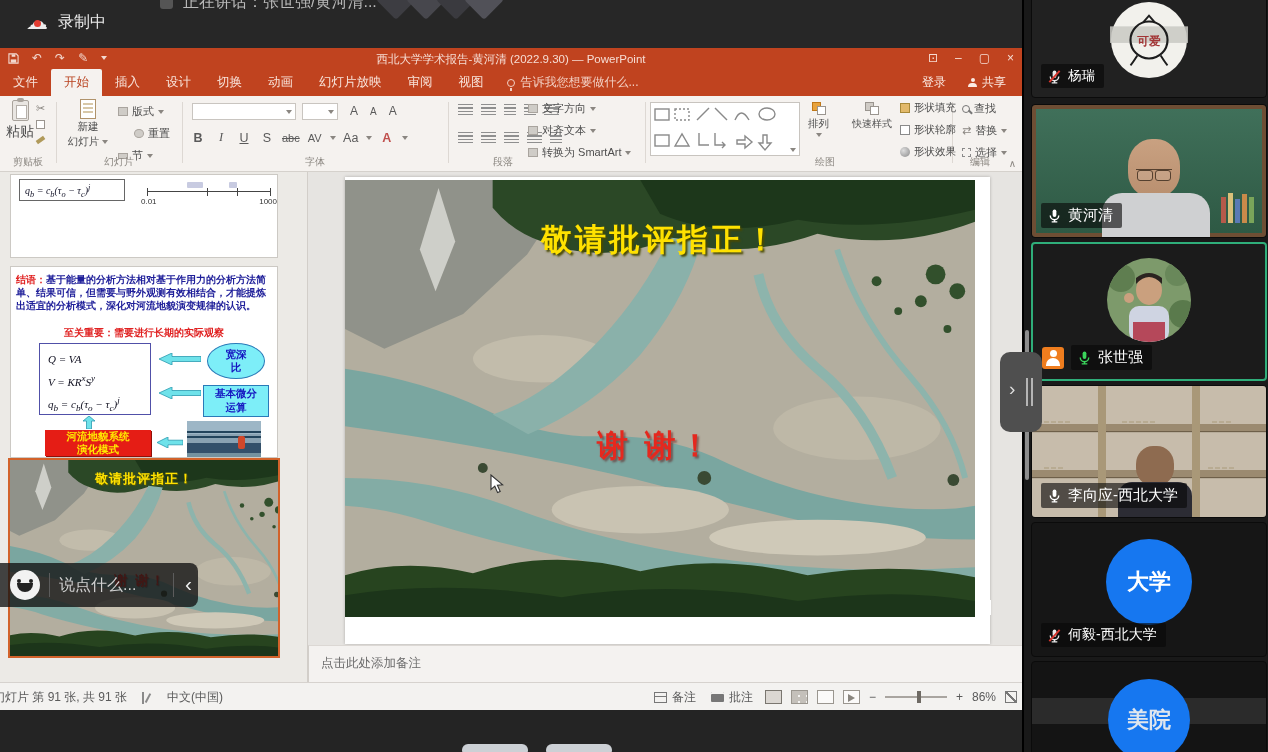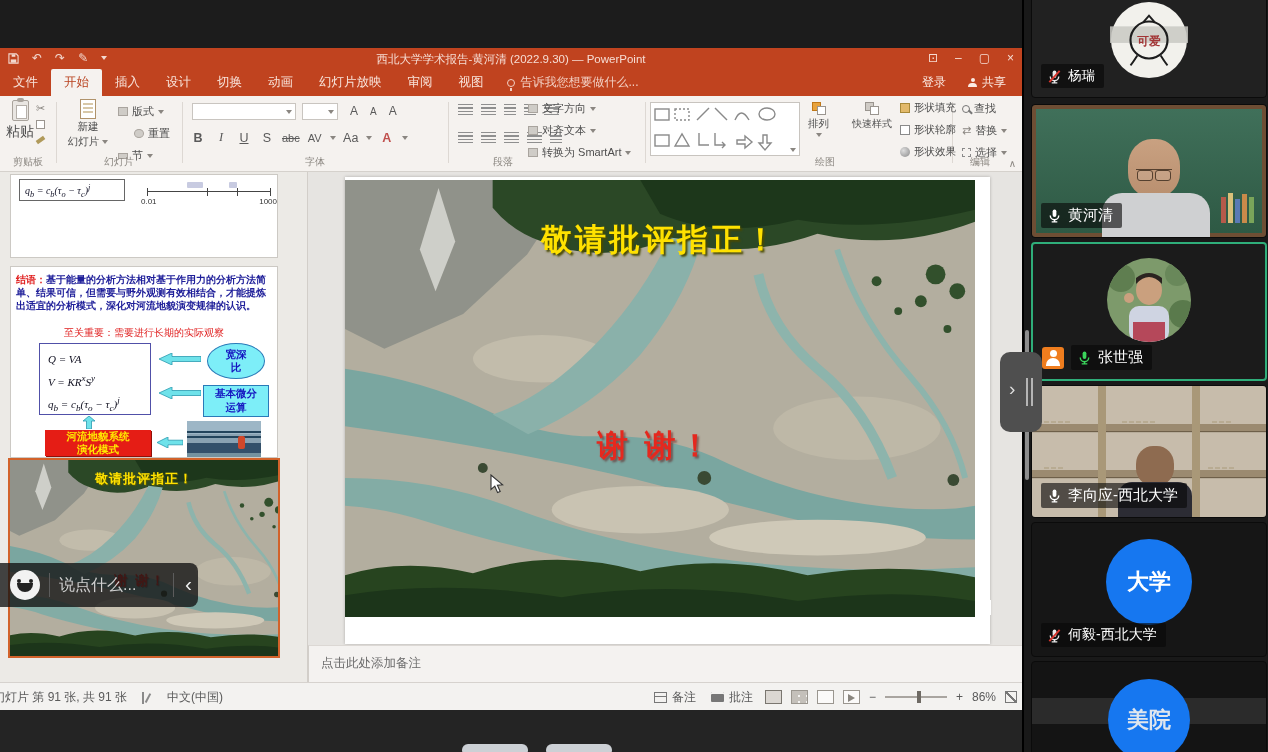--- a/index.html
+++ b/index.html
@@ -63,21 +63,21 @@
   .thumbs { position:absolute; left:0; top:124px; width:308px; height:510px; background:#eceae6; border-right:1px solid #d2cec9; }
   .card { position:absolute; background:#fff; border:1px solid #ccc9c4; }
   .fbox { border:1px solid #55557a; background:#fff; font-family:"Liberation Serif","DejaVu Serif",serif; font-style:italic; color:#15152a; }
   .axis { position:absolute; border-top:1.2px solid #444; }
   .tick { position:absolute; top:-4px; width:1.2px; height:8px; background:#444; }
   .axlab { position:absolute; top:5px; font-size:8px; color:#333; font-style:normal; }
   .blur-mark { position:absolute; top:-10px; width:16px; height:6px; background:#9aa0c8; opacity:.55; border-radius:1px; }
 
   .con-p { position:absolute; left:5px; top:6px; width:258px; font-size:10px; font-weight:bold; color:#20209a; line-height:1.32; }
   .con-red { color:#e02020; }
-  .keyline { position:absolute; left:0; width:100%; text-align:center; font-size:10px; font-weight:normal; color:#e02020; }
+  .keyline { position:absolute; left:0; width:100%; text-align:center; font-size:10px; font-weight:bold; color:#e02020; }
   .f3box { position:absolute; border:1.5px solid #5050a8; background:#fff; font-family:Liberation Serif, serif; font-style:italic; font-size:11px; color:#101020; padding:5px 8px; line-height:1.9; }
   .cyan-ell { position:absolute; background:#7deef8; border:1.5px solid #2a7ab8; border-radius:50%; color:#1515c0; font-weight:bold; font-size:10.5px; text-align:center; line-height:1.25; display:flex; flex-direction:column; justify-content:center; }
   .cyan-box { position:absolute; background:#7deef8; border:1.5px solid #2a7ab8; color:#1515c0; font-weight:bold; font-size:10.5px; text-align:center; line-height:1.3; display:flex; flex-direction:column; justify-content:center; }
   .red-box { position:absolute; background:#e51d15; color:#ffe900; font-weight:bold; font-size:10.5px; text-align:center; line-height:1.25; display:flex; flex-direction:column; justify-content:center; box-shadow:1px 1px 0 #901008; }
   .mini-photo { position:absolute; background:linear-gradient(#9db6c6 0 35%, #8aa2b2 35% 70%, #74929f 70%); overflow:hidden; }
   .mini-photo .boat { position:absolute; left:0; bottom:4px; width:100%; height:10px; background:#33506a; }
   .mini-photo .fig { position:absolute; right:16px; bottom:8px; width:7px; height:13px; background:#d2482a; border-radius:2px; }
   .mini-photo .rail { position:absolute; left:0; top:10px; width:100%; height:1.6px; background:#23445c; box-shadow:0 5px #23445c; }
 
   .thumb-sel { border:2px solid #d2622a; }
@@ -194,20 +194,32 @@
       <ellipse cx="300" cy="332" rx="90" ry="24" fill="#c9c3b2"></ellipse>
       <ellipse cx="480" cy="360" rx="110" ry="18" fill="#cfc9b8"></ellipse>
       <circle cx="365" cy="300" r="7" fill="#3a4a33"></circle>
       <circle cx="618" cy="302" r="6" fill="#3a4a33"></circle>
       <circle cx="140" cy="290" r="5" fill="#3a4a33"></circle>
       <path d="M0,440 V398 Q60,380 130,396 Q210,370 300,394 Q380,376 470,398 Q560,384 640,400 L640,440 Z" fill="#27441f"></path>
       <path d="M0,440 V418 Q100,402 220,420 Q340,402 460,424 Q560,410 640,424 L640,440 Z" fill="#1c351a"></path>
     </symbol>
   </svg>
 
+  <div class="meet-top">
+    <span class="spk-ic"></span>
+    <span class="spk-txt">正在讲话：张世强/黄河清...</span>
+    <span class="diam" style="left:382px"></span>
+    <span class="diam" style="left:412px; background:#47474d"></span>
+    <span class="diam" style="left:442px; background:#3a3a3f"></span>
+    <span class="diam" style="left:470px; background:#515158"></span>
+    <div class="rec">
+      <span class="cloud"><span>☁</span><i></i></span>
+      <span>录制中</span>
+    </div>
+  </div>
 
   <div class="ppt">
 
     <div class="tbar">
       <div class="qat">
         <svg width="11" height="11" viewBox="0 0 12 12">
             <path d="M1,1 h8 l2,2 v8 h-10 z" fill="none" stroke="#f3d9d0" stroke-width="1.2"></path>
             <rect x="3" y="7" width="6" height="3.5" fill="#f3d9d0"></rect>
             <rect x="4" y="1.5" width="4" height="2.6" fill="#f3d9d0"></rect>
           </svg>

